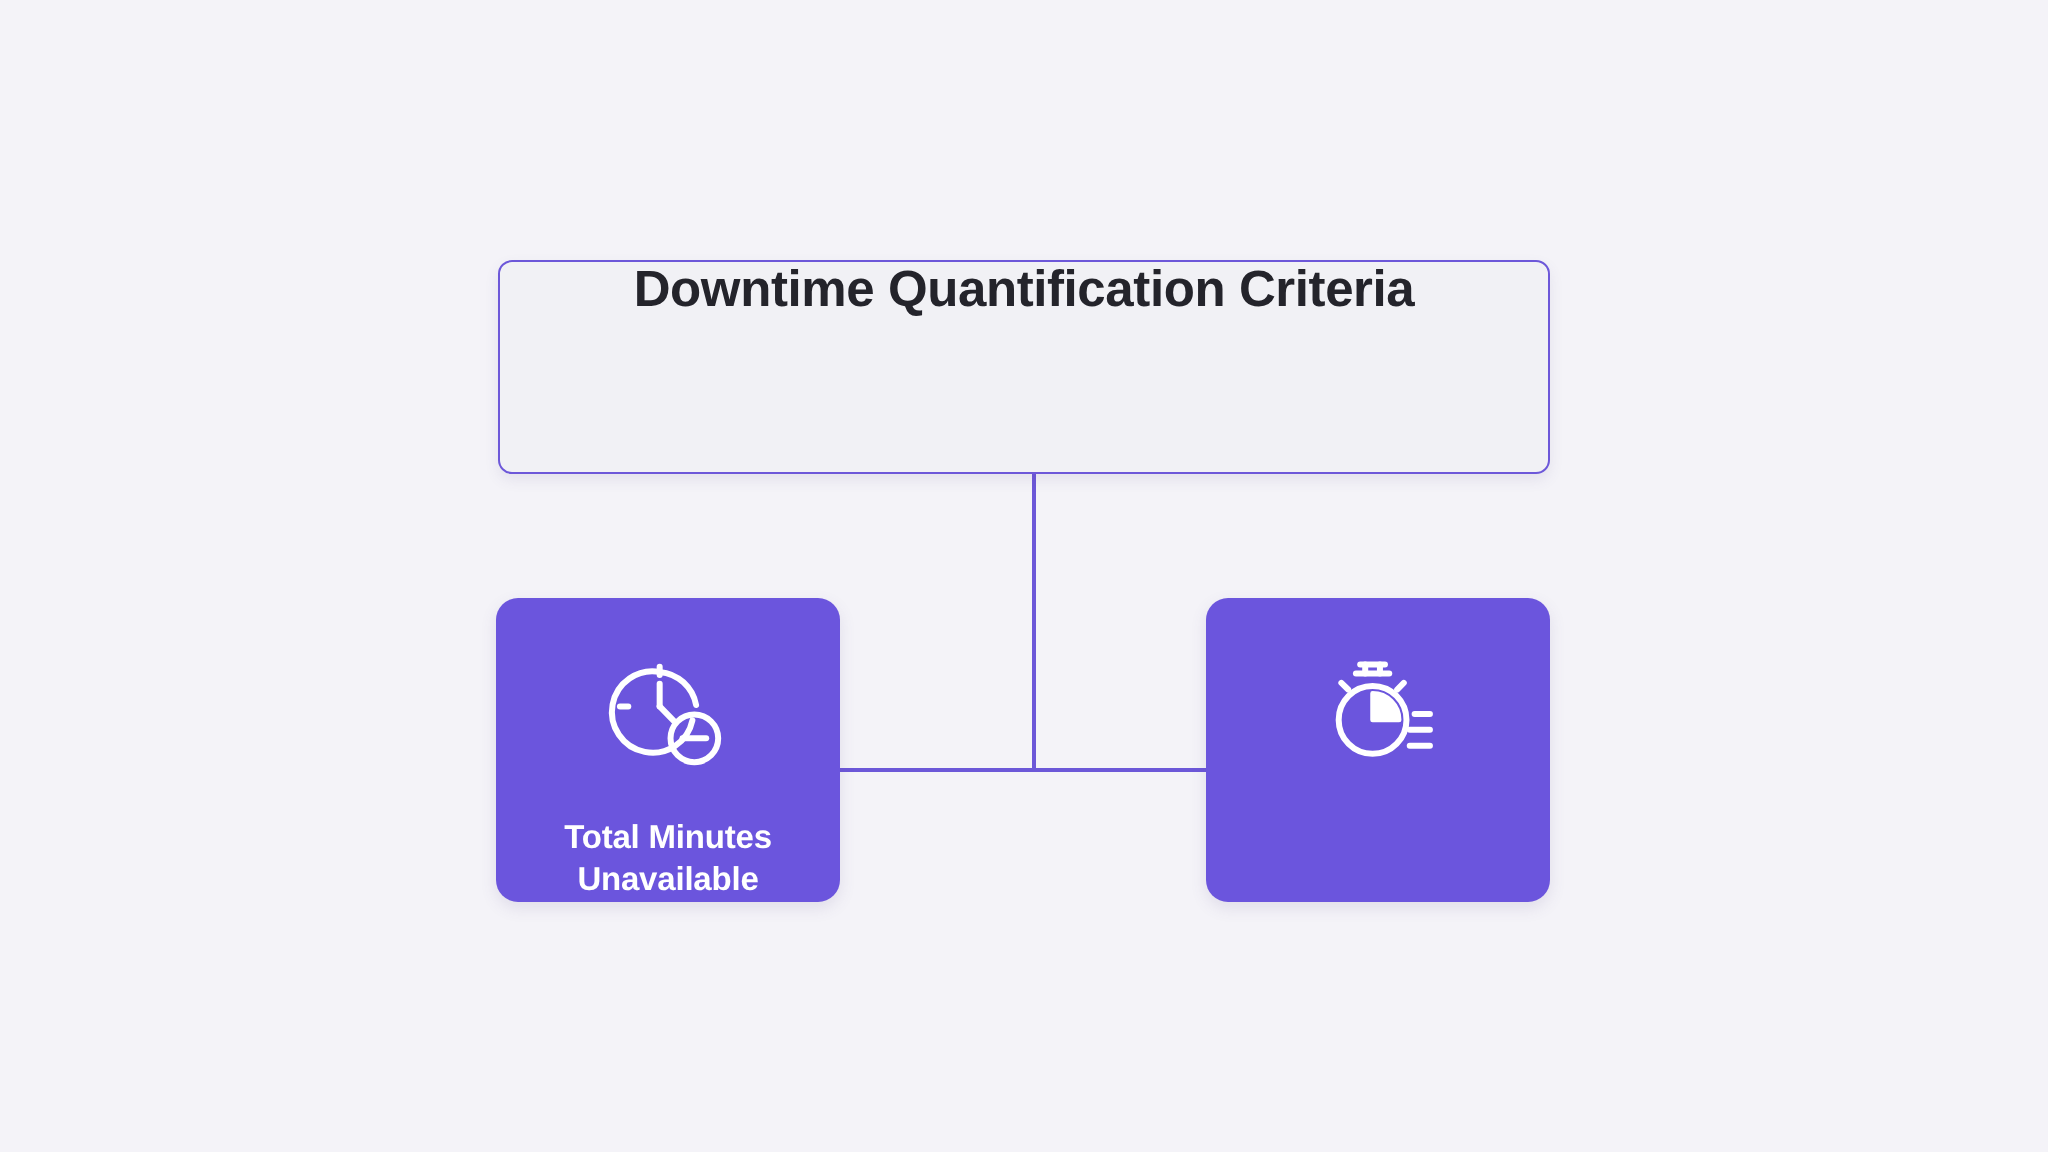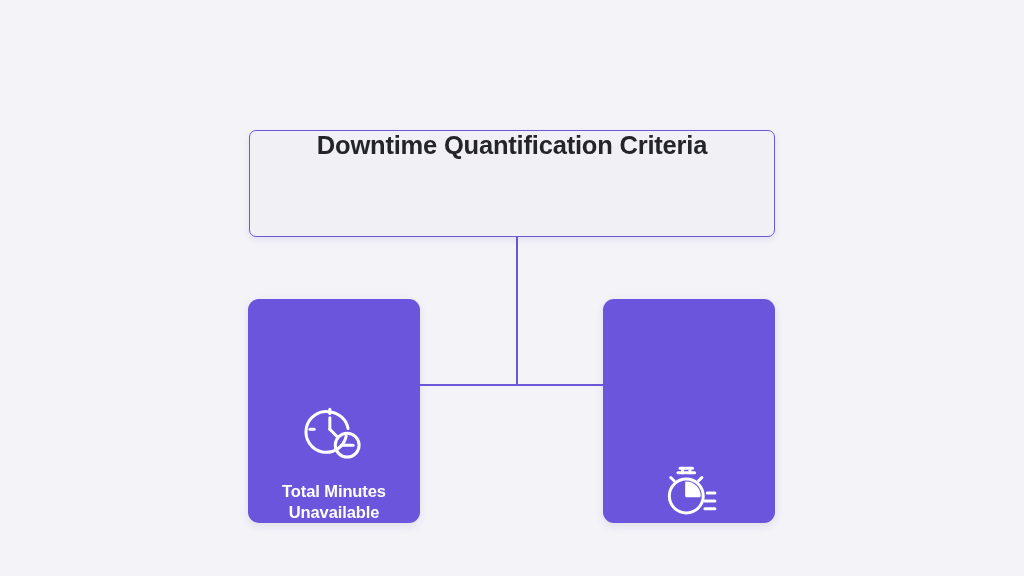--- a/index.html
+++ b/index.html
@@ -61,29 +61,29 @@
     color: #24242b;
     letter-spacing: -0.2px;
     white-space: nowrap;
   }
 
   
   .child-node {
     position: absolute;
     top: 299px;
     width: 172px;
-    height: 224px;
+    height: 152px;
     box-sizing: border-box;
     background: #6b55dd;
     border-radius: 11px;
     box-shadow: 0 3px 8px rgba(90, 80, 140, 0.13);
     display: flex;
     flex-direction: column;
     align-items: center;
-    justify-content: flex-end;
+    justify-content: space-between;
     padding-top: 26px;
   }
   .child-node.left  { left: 248px; }
   .child-node.right { left: 603px; }
 
   .node-icon {
     width: 62px;
     height: 62px;
     display: block;
     flex: none;

